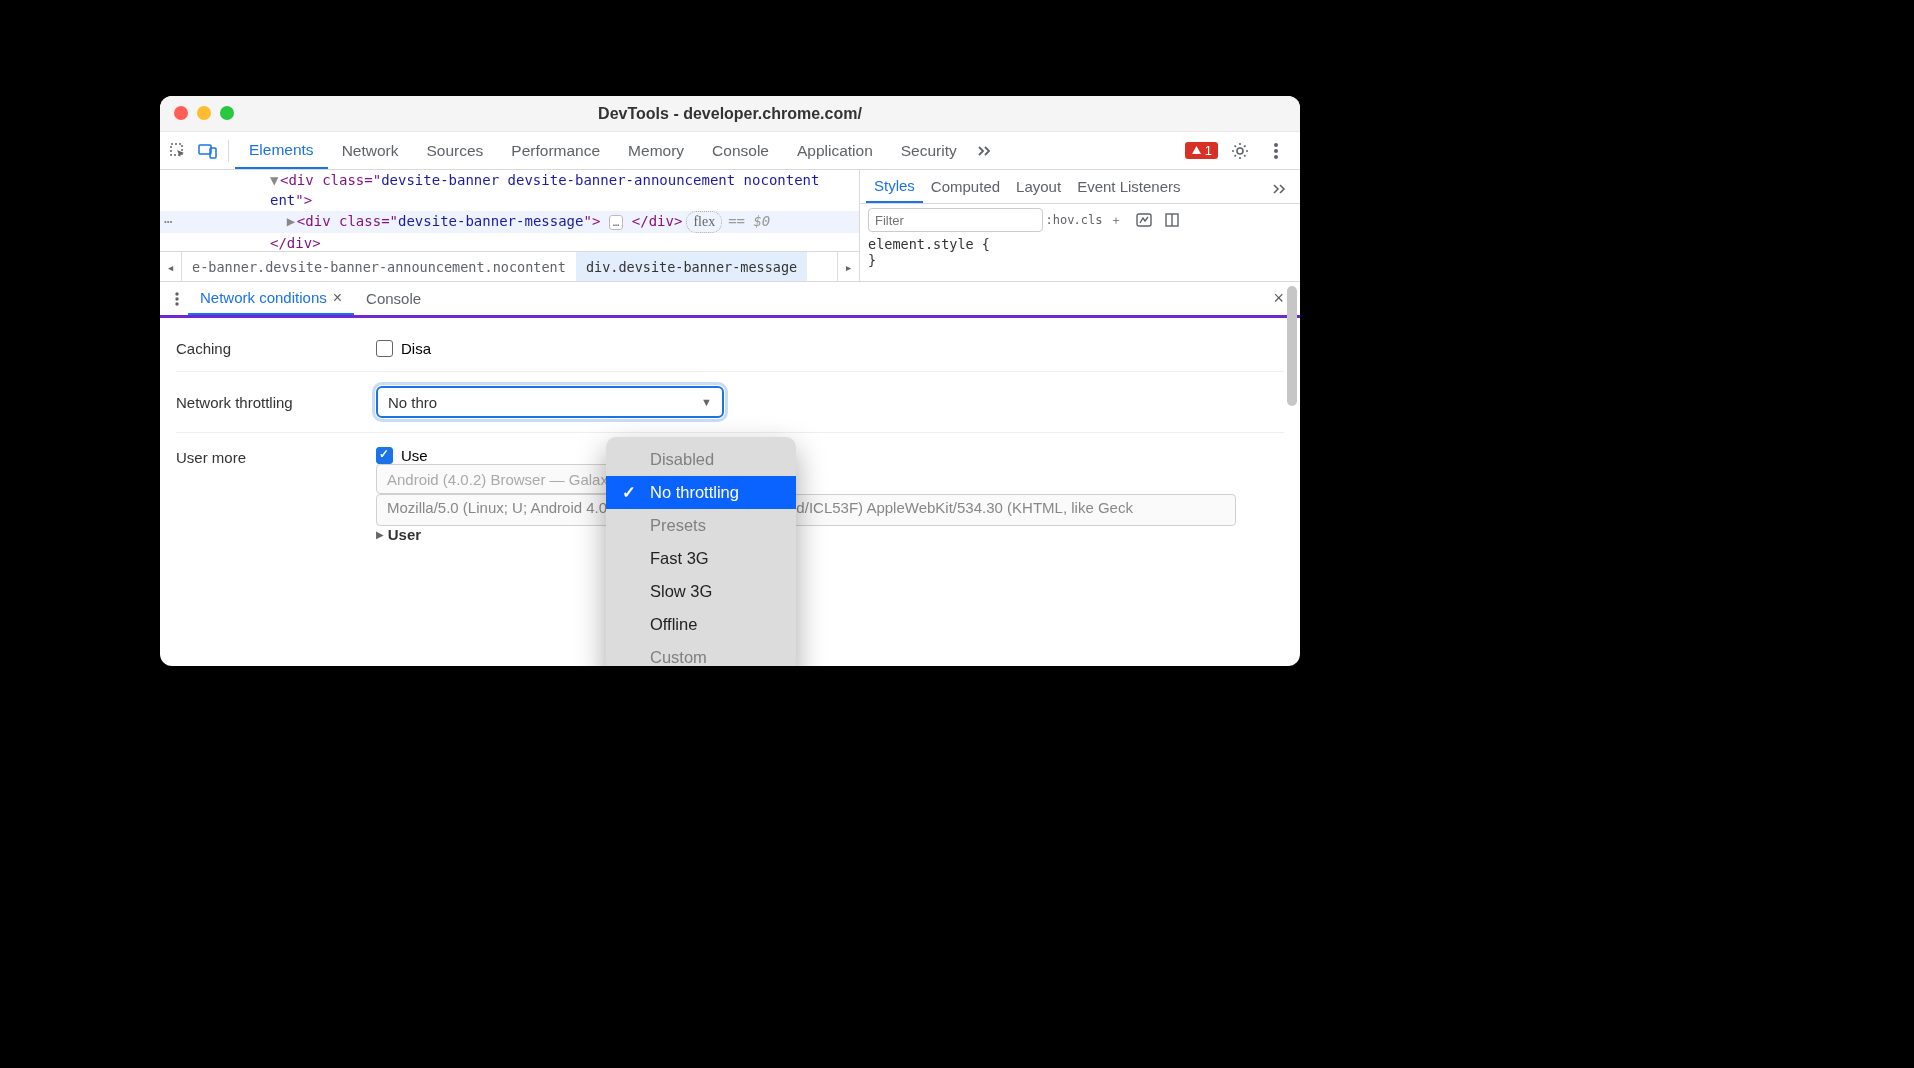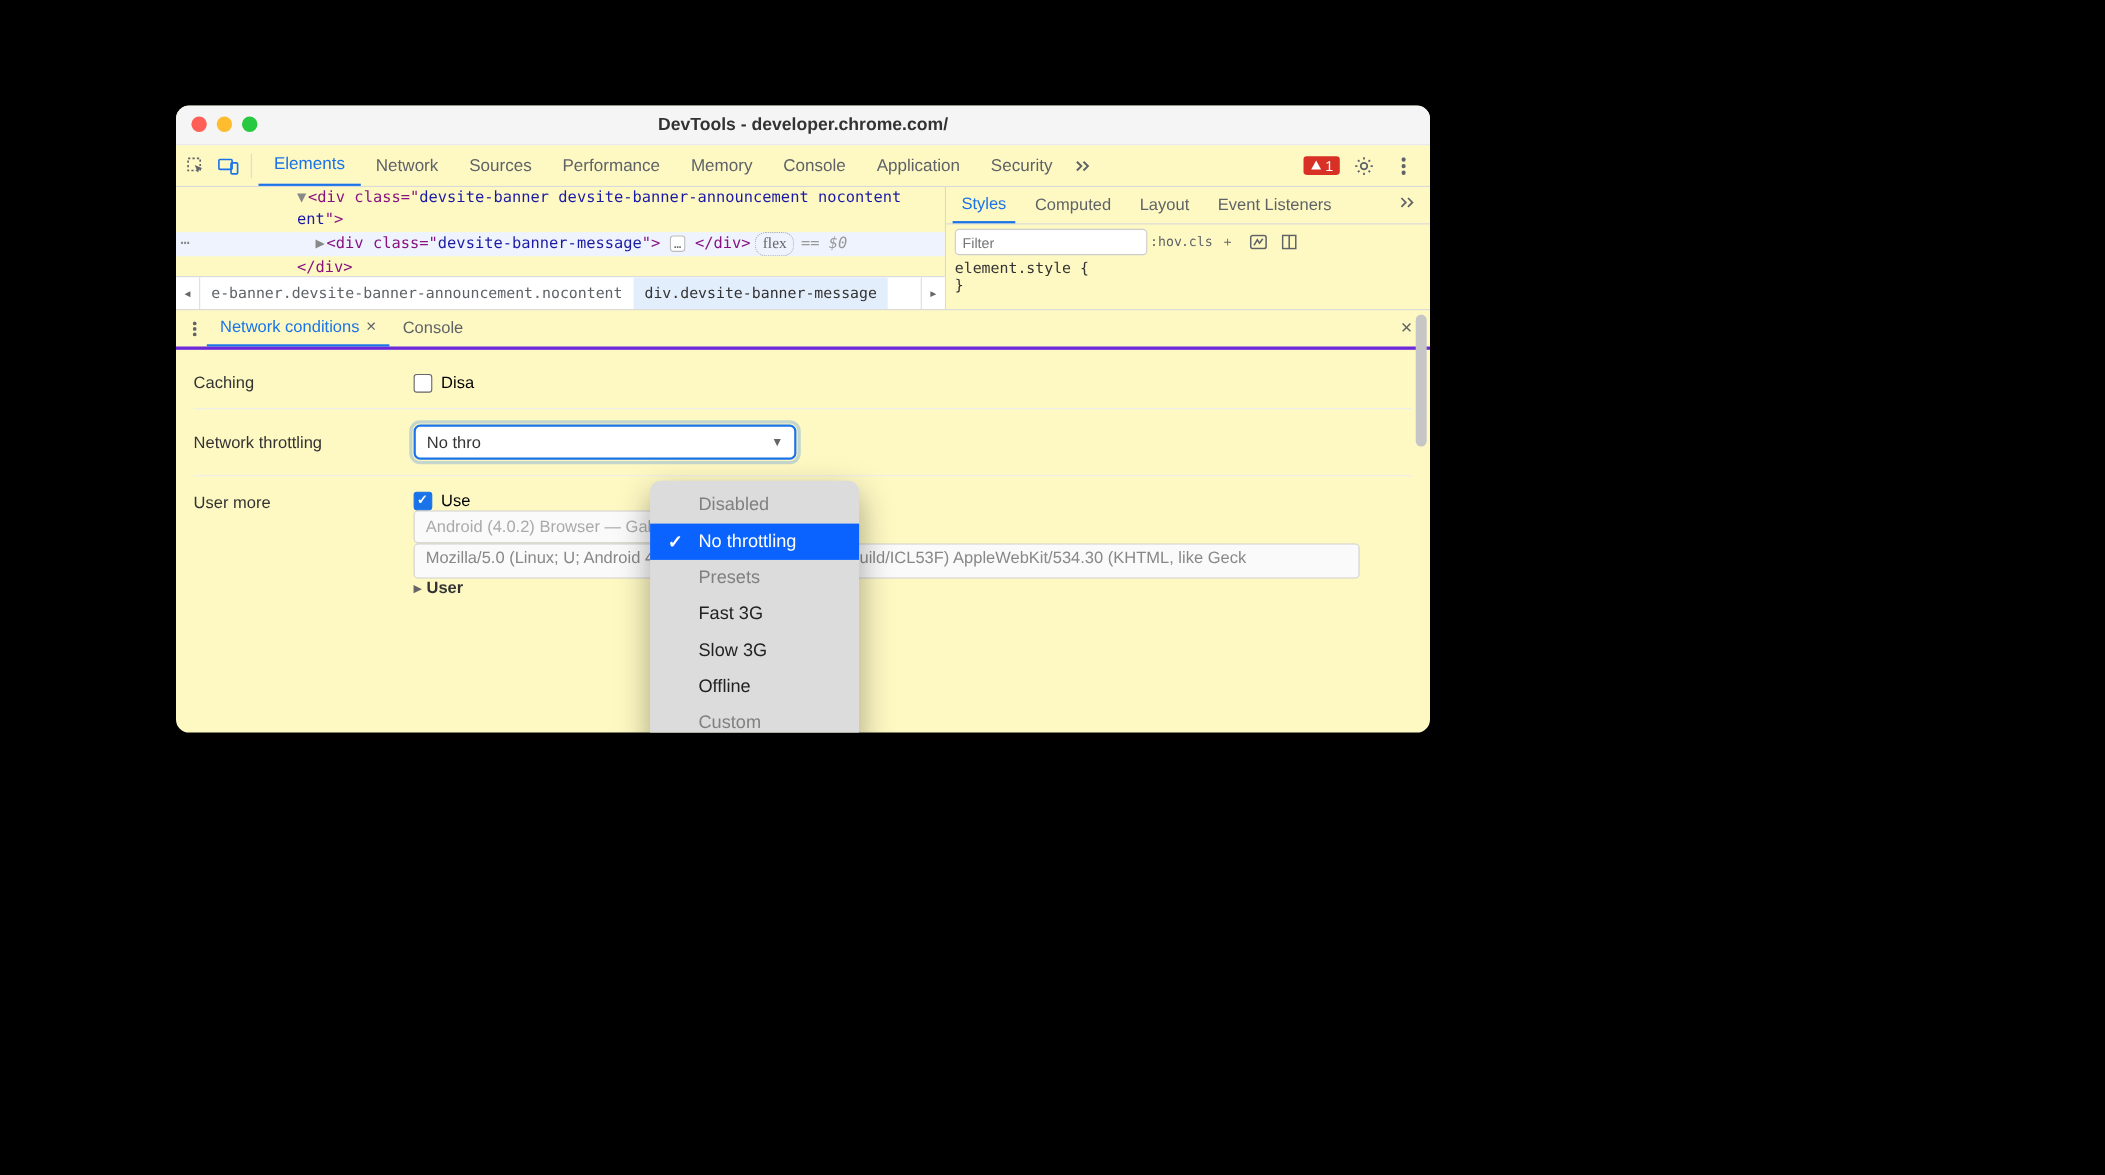--- a/index.html
+++ b/index.html
@@ -8,21 +8,21 @@
     font-family: -apple-system, "Helvetica Neue", Arial, sans-serif;
     font-size: 15px;
     width: 1914px;
     height: 1068px;
     position: relative;
   }
   .window {
     position: absolute;
     left: 160px; top: 96px;
     width: 1140px; height: 570px;
-    background: #fef9c3;
+    background: #ffffff;
     border-radius: 12px;
     box-shadow: 0 30px 70px rgba(0,0,0,0.6);
     overflow: hidden;
   }
   .titlebar {
     height: 36px;
     display: flex; align-items: center; justify-content: center;
     position: relative;
     background: #f5f5f5;
     border-bottom: 1px solid #e8e8e8;
@@ -76,21 +76,21 @@
     height: 30px; border-top: 1px solid #d9d9d9; display:flex; align-items:center;
     font-family: Menlo, monospace; font-size: 13.5px; overflow:hidden;
     position:absolute; bottom:0; left:0; right:0; background:#fff;
   }
   .bc-btn { width:22px; display:flex; align-items:center; justify-content:center; border-right:1px solid #ddd; height:100%; color:#666; cursor:pointer;}
   .bc-btn.right { border-left:1px solid #ddd; border-right:none; margin-left:auto; }
   .bc-seg { padding:0 10px; color:#5f6368; height:100%; display:flex; align-items:center;}
   .bc-seg.active { background:#e3eefc; color:#333; }
 
   .styles-pane { width: 440px; display:flex; flex-direction:column; }
-  .styles-tabs { height: 34px; display:flex; align-items:flex-start; border-bottom: 1px solid #d9d9d9; padding:0 6px; gap: 10px;}
+  .styles-tabs { height: 34px; display:flex; align-items:flex-end; border-bottom: 1px solid #d9d9d9; padding:0 6px; }
   .styles-tabs .stab { color:#5f6368; padding:0 8px; height:100%; display:flex; align-items:center; cursor:pointer;}
   .styles-tabs .stab.active { color:#1a73e8; border-bottom:2px solid #1a73e8;}
   .styles-body { padding: 4px 8px; font-family: Menlo, monospace; font-size: 13.5px; color:#333;}
   .filter-row { display:flex; align-items:center; gap:6px; margin-bottom:4px;}
   .filter-input { flex:1; min-width: 100px; height:24px; border:1px solid #ccc; border-radius:4px; padding:0 6px; font-size:13px; color:#888; background:#fff; max-width: 175px;}
   .mini-ico { width:22px; height:22px; display:flex; align-items:center; justify-content:center; color:#5f6368; font-size:12px; font-family:Menlo,monospace; cursor:pointer;}
 
   
   .drawer { position:relative; }
   .drawer-tabs { height: 36px; display:flex; align-items:center; border-bottom:3px solid #6d28d9; padding:0 6px;}
@@ -118,21 +118,21 @@
   .ua-col { display:flex; flex-direction:column; flex:1;}
   .ua-select { width:330px; height:30px; border:1px solid #d0d0d0; border-radius:4px; color:#aaa; display:flex; align-items:center; padding:0 10px; position:relative; background:#fafafa;}
   .ua-select .chev { position:absolute; right:10px; color:#aaa; font-size:10px;}
   .ua-text { width: 860px; height:32px; border:1px solid #d0d0d0; border-radius:4px; padding:4px 10px; color:#888; overflow:hidden; white-space:nowrap; background:#fafafa;}
   .disclosure { display:flex; align-items:center; gap:4px; color:#333;}
   .disclosure .tri { color:#666; font-size:10px;}
   .learn { color:#1a73e8; text-decoration:underline; margin-left:6px;}
 
   
   .dropdown {
-    position:absolute; left: 431px; top: 341px; width: 190px;
+    position:absolute; left: 446px; top: 341px; width: 190px;
     background:#dcdcdc; border-radius:10px; padding:6px 0;
     box-shadow: 0 12px 30px rgba(0,0,0,0.35);
     z-index: 100;
   }
   .dd-item { padding: 7px 18px 7px 44px; font-size:16.5px; color:#222; cursor:pointer; position:relative;}
   .dd-item.header { color:#808080; cursor:default;}
   .dd-item.selected { background:#0a63ff; color:#fff;}
   .dd-item.selected::before { content:"✓"; position:absolute; left:16px; font-weight:600;}
 
   .scrollbar { position:absolute; right:3px; top:190px; width:10px; height:120px; background:#c6c6c6; border-radius:5px;}

